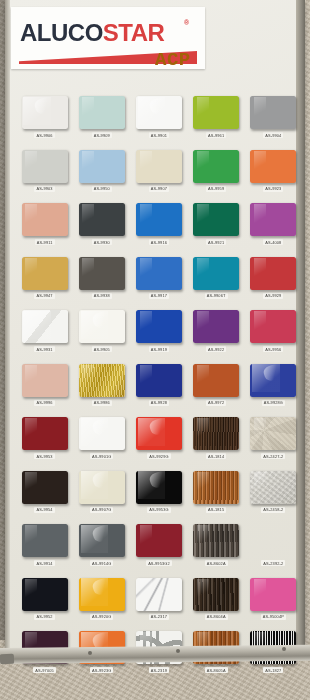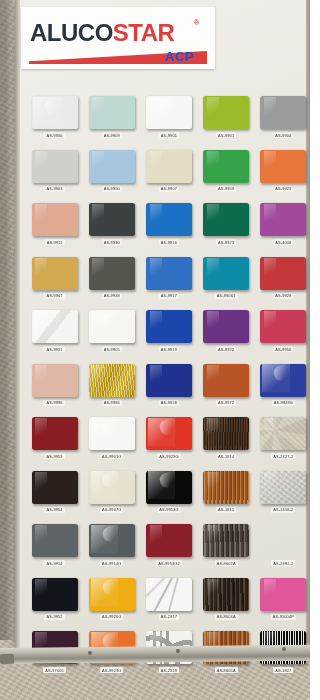--- a/index.html
+++ b/index.html
@@ -24,21 +24,21 @@
       linear-gradient(#cdc3b1, #c2b8a6);
   }
   .wall-shadow {
     position: absolute; left:0; right:0; top: 0; height: 640px;
     background: linear-gradient(90deg, rgba(0,0,0,.28) 0 6px, rgba(0,0,0,0) 16px);
   }
 
   
   .board {
     position: absolute;
-    left: 15px; top: 0px; width: 300px; height: 648px;
+    left: 5px; top: 0px; width: 300px; height: 648px;
     background: linear-gradient(160deg, #efeee8 0%, #e9e7df 45%, #e2e0d6 100%);
     box-shadow: 0 2px 6px rgba(0,0,0,.35);
   }
   .board-frame-right {
     position: absolute; top: 0; right: 0; width: 9px; height: 648px;
     background: linear-gradient(90deg, #b9b4a7, #8e8a80 60%, #6f6c63);
   }
   .board-frame-left {
     position: absolute; top: 0; left: 0; width: 5px; height: 648px;
     background: linear-gradient(90deg, #9e998d, #d9d6cc);
@@ -79,22 +79,23 @@
     position: absolute; left: 173px; top: 12px;
     font-size: 7px; color: #d9403f; font-weight: bold;
   }
   .logo-swoosh {
     position: absolute; left: 8px; top: 44px; width: 178px; height: 13px;
     background: #d9403f;
     clip-path: polygon(0 78%, 100% 0, 100% 100%, 0 100%);
   }
   .logo-acp {
     position: absolute; left: 144px; top: 42px;
-    font-size: 13px; font-weight: bold; color: #1d4ed8;
+    font-size: 19px; font-weight: bold; color: #a16207;
     letter-spacing: .5px;
+    font-family: Liberation Mono, monospace;
   }
 
   
   .grid {
     position: absolute;
     left: 11px; top: 96px; width: 286px;
   }
   .row {
     display: flex;
     height: 53.5px;

